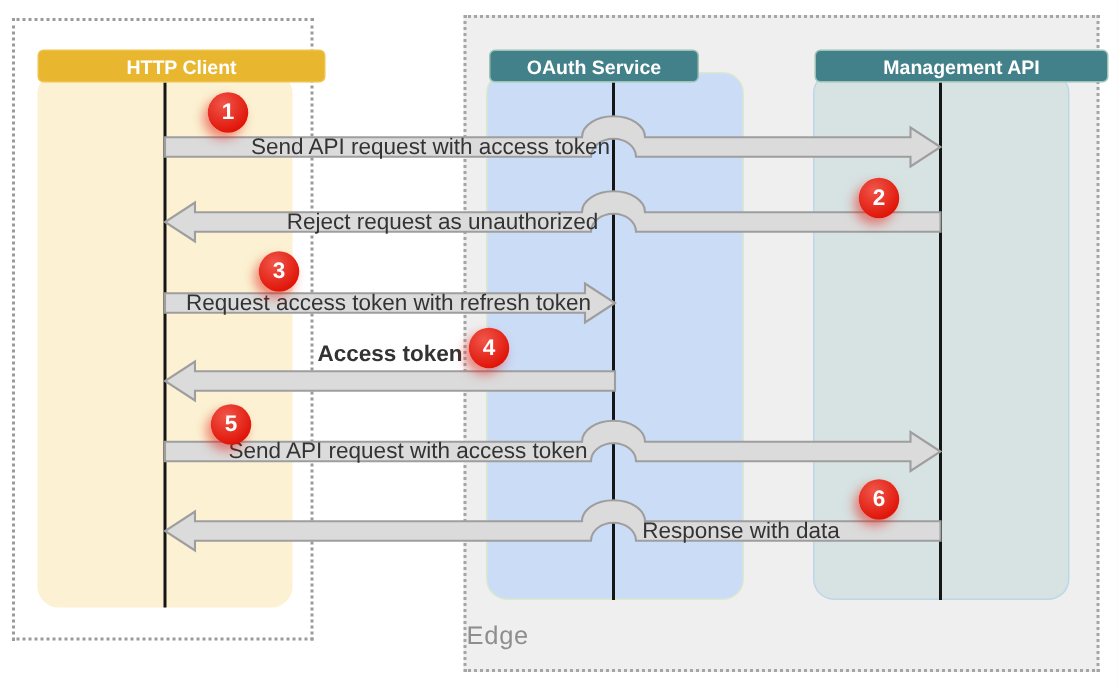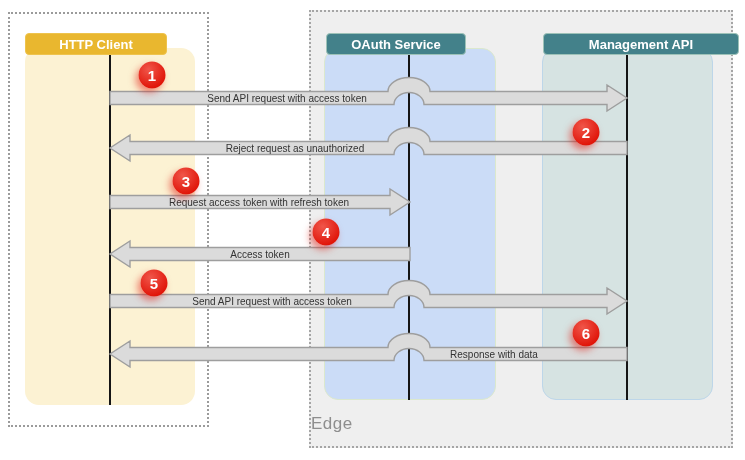--- a/index.html
+++ b/index.html
@@ -31,35 +31,35 @@
   .http-lifeline { left:109px; top:55px; height:350px; }
   .oauth-lifeline { left:408px; top:55px; height:345px; }
   .mgmt-lifeline { left:626px; top:55px; height:345px; }
   
   .actor-header {
     position:absolute; top:33px; height:22px; z-index:4;
     border-radius:4px; color:#ffffff; font-weight:bold; font-size:13px;
     display:flex; align-items:center; justify-content:center;
     box-sizing:border-box;
   }
-  .http-header { left:25px; width:142px; background:#e9b72f; border:1px solid #eec34d;text-align:right; }
+  .http-header { left:25px; width:192px; background:#e9b72f; border:1px solid #eec34d;text-align:right; }
   .oauth-header { left:326px; width:140px; background:#43818a; border:1px solid #9dc2b8; }
   .mgmt-header { left:543px; width:196px; background:#43818a; border:1px solid #9dc2b8; }
   
   .arrows { position:absolute; left:0; top:0; width:745px; height:460px; z-index:3; }
   .arrow { fill:#dbdbdb; stroke:#9e9e9e; stroke-width:1.4; }
   
   .msg-label {
     position:absolute; transform:translate(-50%,-50%); z-index:4;
-    font-size:10px; color:#333333; white-space:nowrap;
+    font-size:15px; color:#333333; white-space:nowrap;
   }
   .msg1-label { left:287px; top:98px; }
   .msg2-label { left:295px; top:148px; }
   .msg3-label { left:259px; top:202px; }
-  .msg4-label { left:260px; top:254px; }
+  .msg4-label { left:260px; top:236px;font-weight:bold; }
   .msg5-label { left:272px; top:301px; }
   .msg6-label { left:494px; top:354px; }
   
   .badge {
     position:absolute; width:27px; height:27px; border-radius:50%;
     transform:translate(-50%,-50%); z-index:5;
     background:radial-gradient(circle at 38% 30%, #f0564a, #e01408 75%);
     color:#ffffff; font-weight:bold; font-size:15px;
     display:flex; align-items:center; justify-content:center;
     box-shadow:-3px 4px 7px rgba(225,25,15,0.5);

